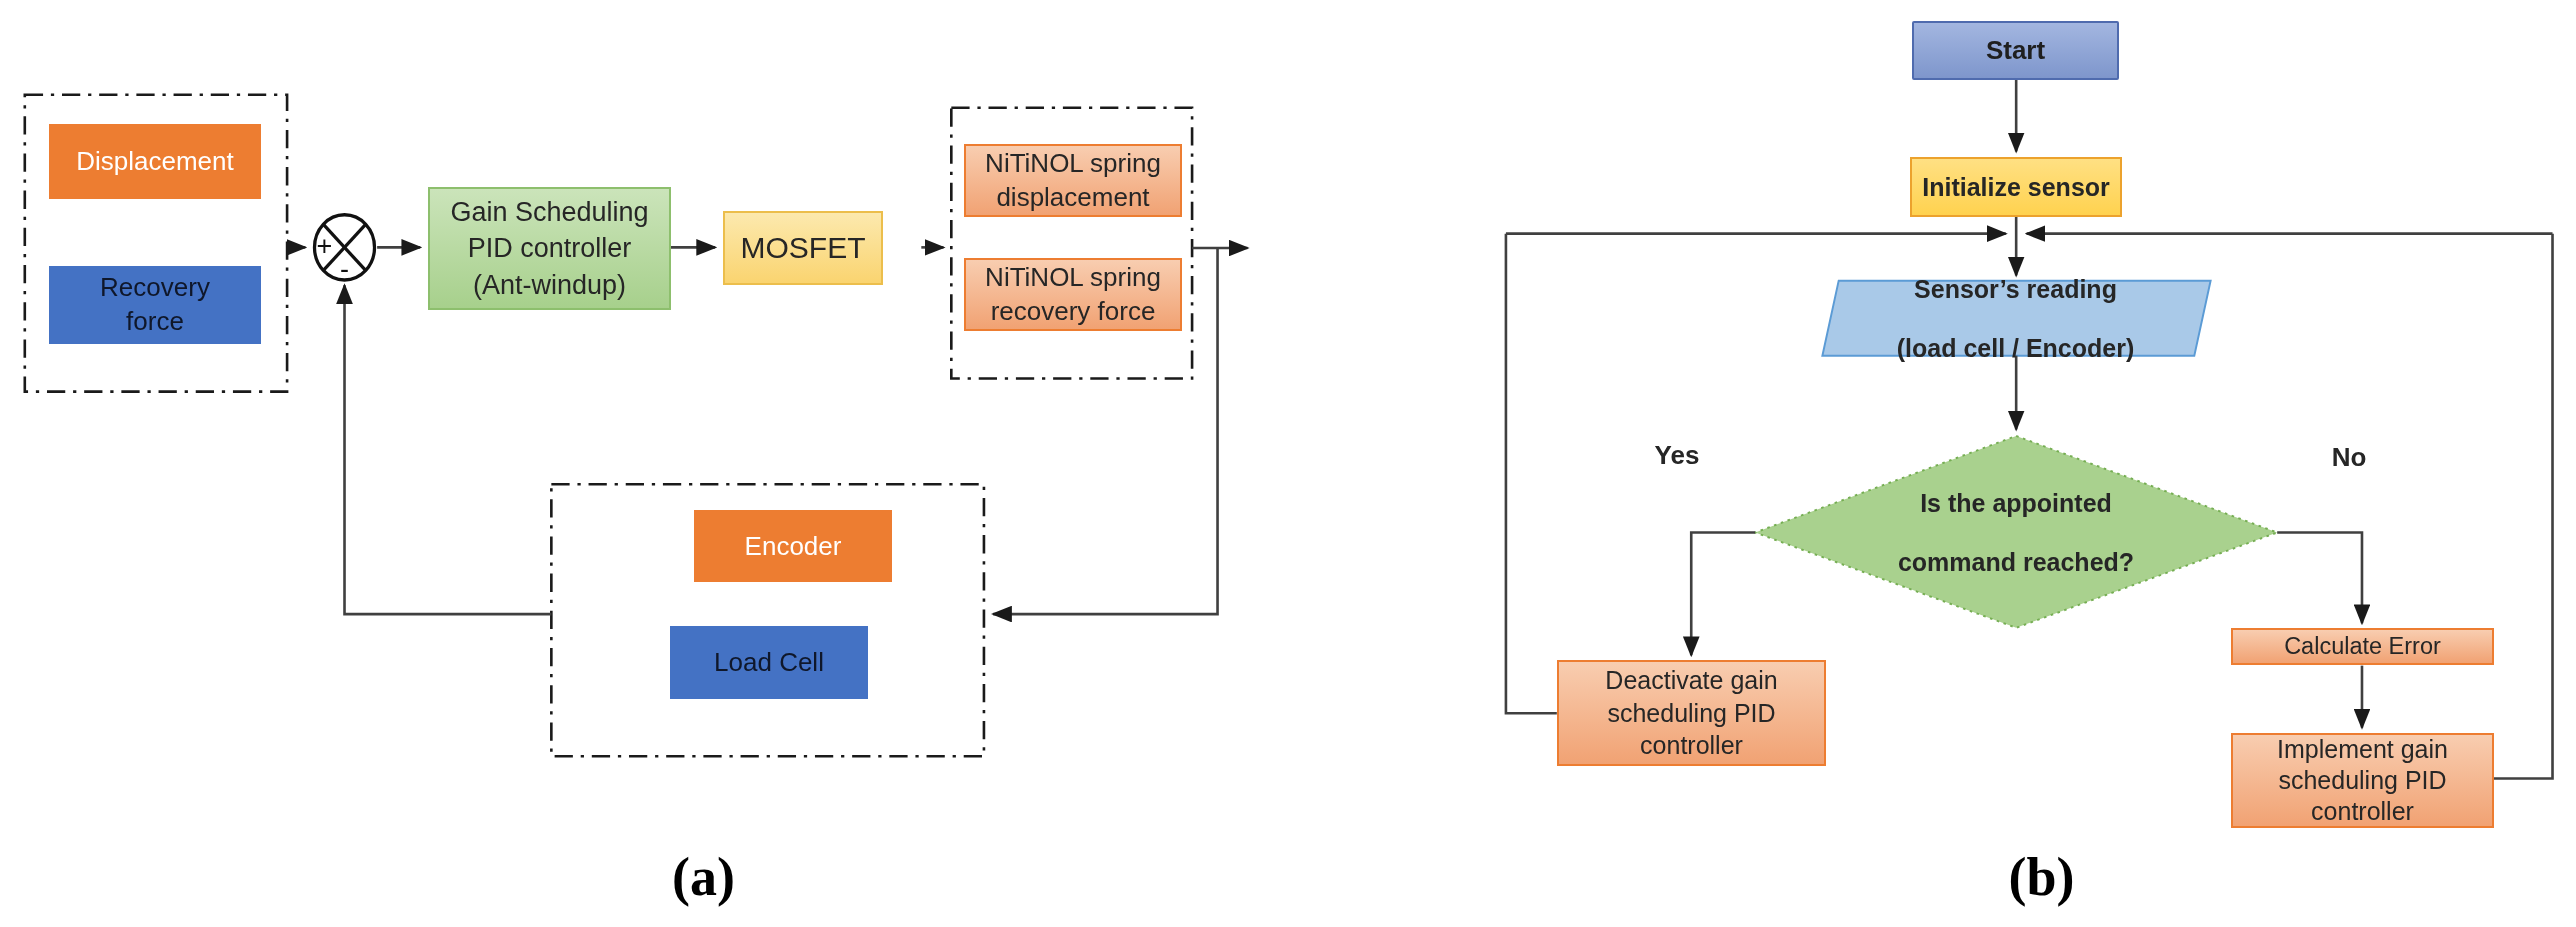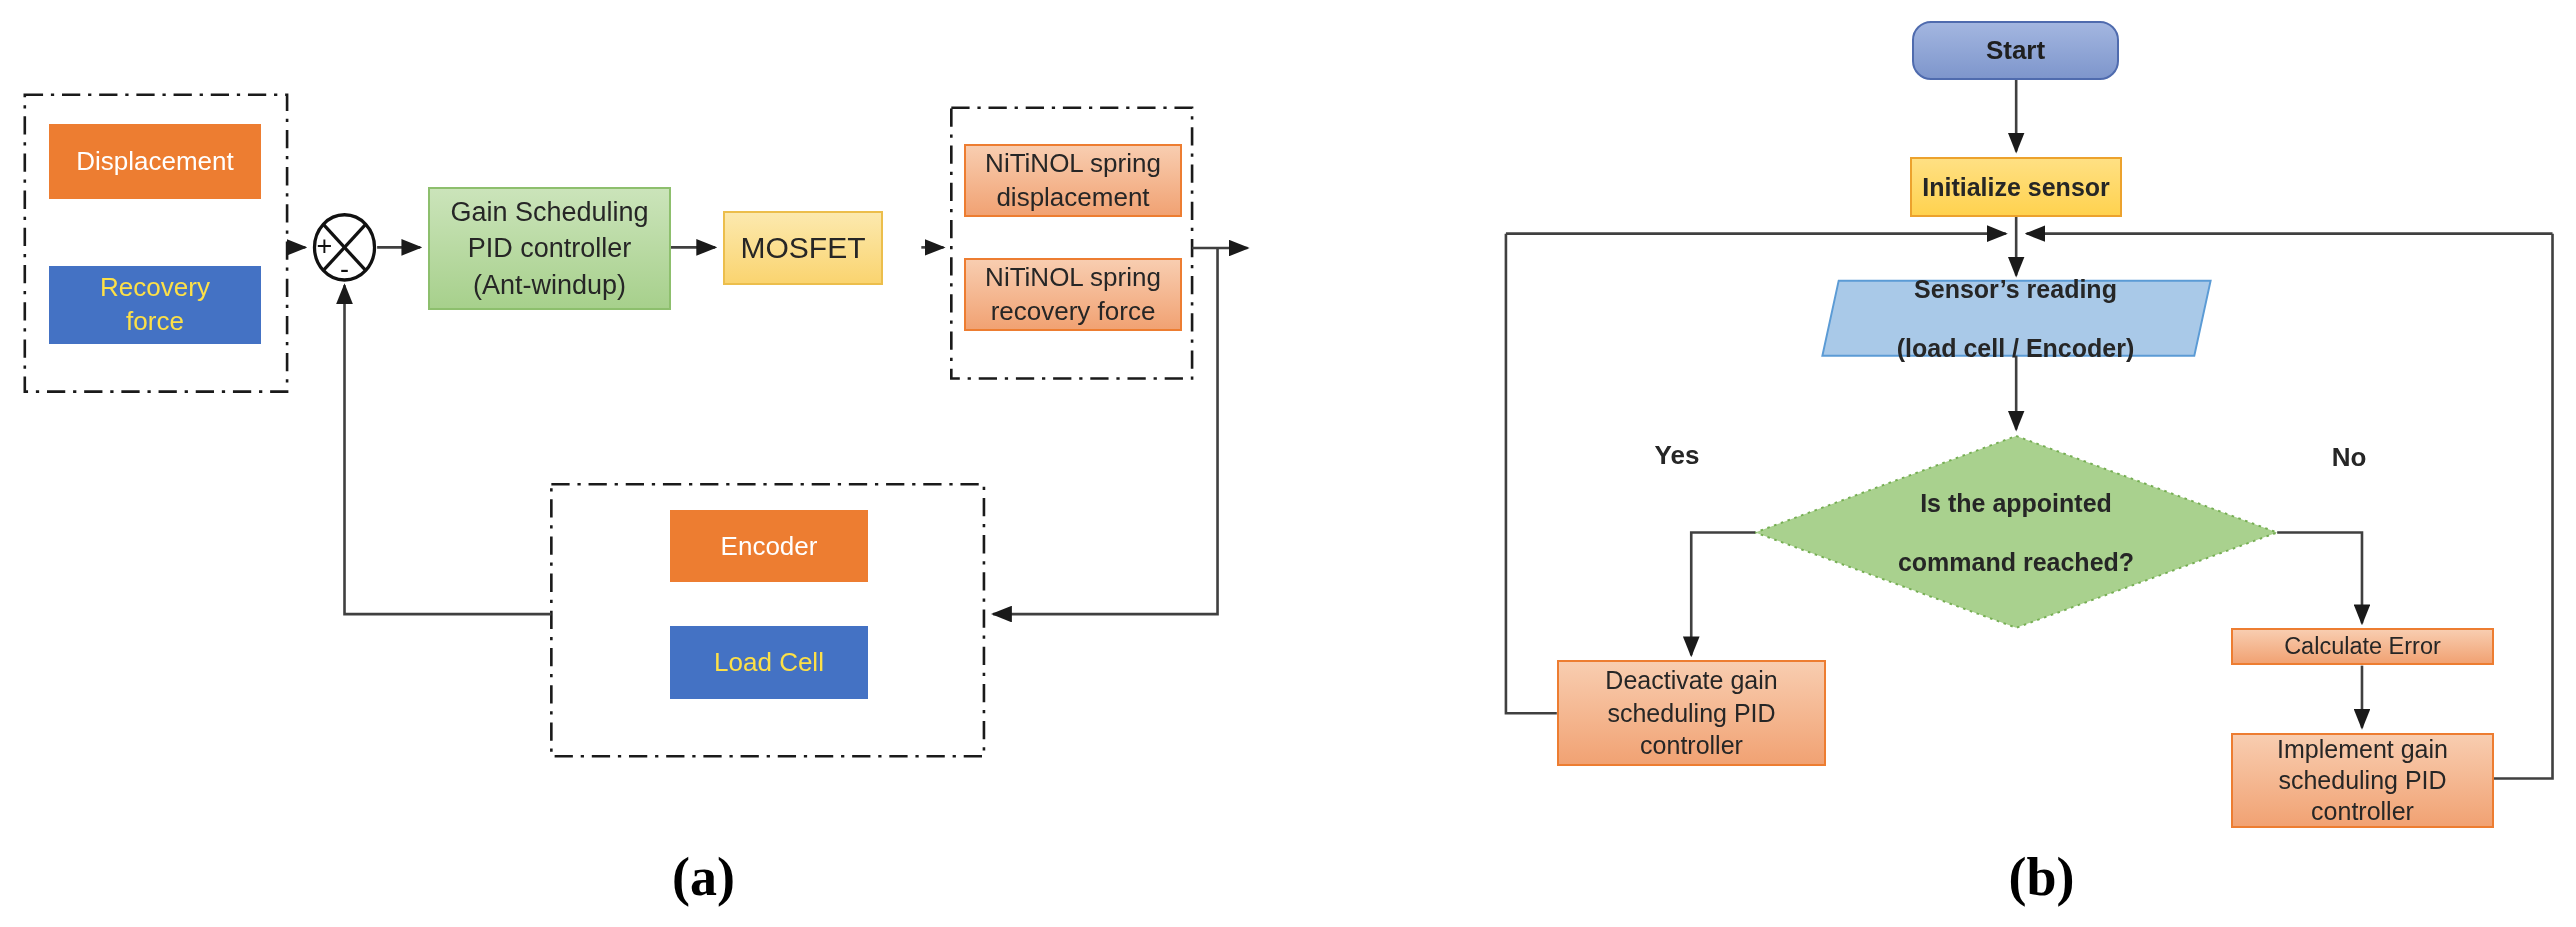--- a/index.html
+++ b/index.html
@@ -4,32 +4,32 @@
 <style>
   html,body{margin:0;padding:0;background:#ffffff;}
   #canvas{position:relative;width:2576px;height:928px;background:#ffffff;overflow:hidden;
           font-family:"Liberation Sans", sans-serif;}
   #wires{position:absolute;inset:0;z-index:1;}
   .node{position:absolute;z-index:2;display:flex;flex-direction:column;align-items:center;
         justify-content:center;text-align:center;box-sizing:border-box;}
   .ln{display:block;}
   
   .flat-orange{background:#ED7D31;color:#ffffff;font-size:26px;}
-  .flat-blue{background:#4472C4;color:#fde047;font-size:26px;line-height:1.3;align-items:center;}
+  .flat-blue{background:#4472C4;color:#0f172a;font-size:26px;line-height:1.3;align-items:center;}
   .green-box{background:linear-gradient(180deg,#CBE4BA 0%,#A7D08C 100%);
              border:2px solid #8DBF6D;color:#262626;font-size:27px;line-height:1.35;}
   .yellow-box{background:linear-gradient(180deg,#FCE9AE 0%,#FAD470 100%);
               border:2px solid #ECBE4C;color:#262626;font-size:30px;}
   .salmon-box{background:linear-gradient(180deg,#F8CDB0 0%,#F1A273 100%);
               border:2px solid #ED7D31;color:#262626;font-size:26px;line-height:1.3;}
   .periwinkle-box{background:linear-gradient(180deg,#A9B7DE 0%,#8C9ECF 100%);
               border:1.3px solid #7789BE;color:#1f1f1f;font-size:26px;line-height:1.35;}
   
   .start-box{background:linear-gradient(180deg,#A3B6E0 0%,#7E96CC 100%);
-             border:2.6px solid #4F6BAE;border-radius:19px;color:#1f1f1f;
+             border:2.6px solid #4F6BAE;border-radius:2px;color:#1f1f1f;
              font-size:26px;font-weight:700;}
   .init-box{background:linear-gradient(180deg,#FFE083 0%,#FFD24F 100%);
             border:2px solid #ECA22D;color:#262626;font-size:25px;font-weight:700;}
   .b-salmon{background:linear-gradient(180deg,#F8CDB0 0%,#F1A273 100%);
             border:2px solid #ED7D31;color:#262626;font-size:25px;font-weight:400;line-height:1.3;}
   .free-label{position:absolute;z-index:2;text-align:center;color:#262626;
               font-size:26px;font-weight:700;}
   .shape-label{position:absolute;z-index:2;display:flex;align-items:center;justify-content:center;
                text-align:center;color:#262626;font-size:25px;font-weight:700;line-height:1.38;gap:25px;}
   .sum-sign{position:absolute;z-index:3;display:flex;align-items:center;justify-content:center;
@@ -120,21 +120,21 @@
     <span class="ln">NiTiNOL spring</span>
     <span class="ln">displacement</span>
   </div>
 
   <div class="node salmon-box" style="left:964px;top:258px;width:218px;height:73px;">
     <span class="ln">NiTiNOL spring</span>
     <span class="ln">recovery force</span>
   </div>
 
 
-  <div class="node flat-orange" style="left:670px;top:510px;width:198px;height:72px;">
+  <div class="node flat-orange" style="left:694px;top:510px;width:198px;height:72px;">
     <span>Encoder</span>
   </div>
 
   <div class="node flat-blue" style="left:670px;top:626px;width:198px;height:73px;">
     <span>Load Cell</span>
   </div>
 
   <div class="caption" style="left:625px;top:846px;width:157px;">(a)</div>
 
   <div class="node start-box" style="left:1912px;top:21px;width:207px;height:59px;">

